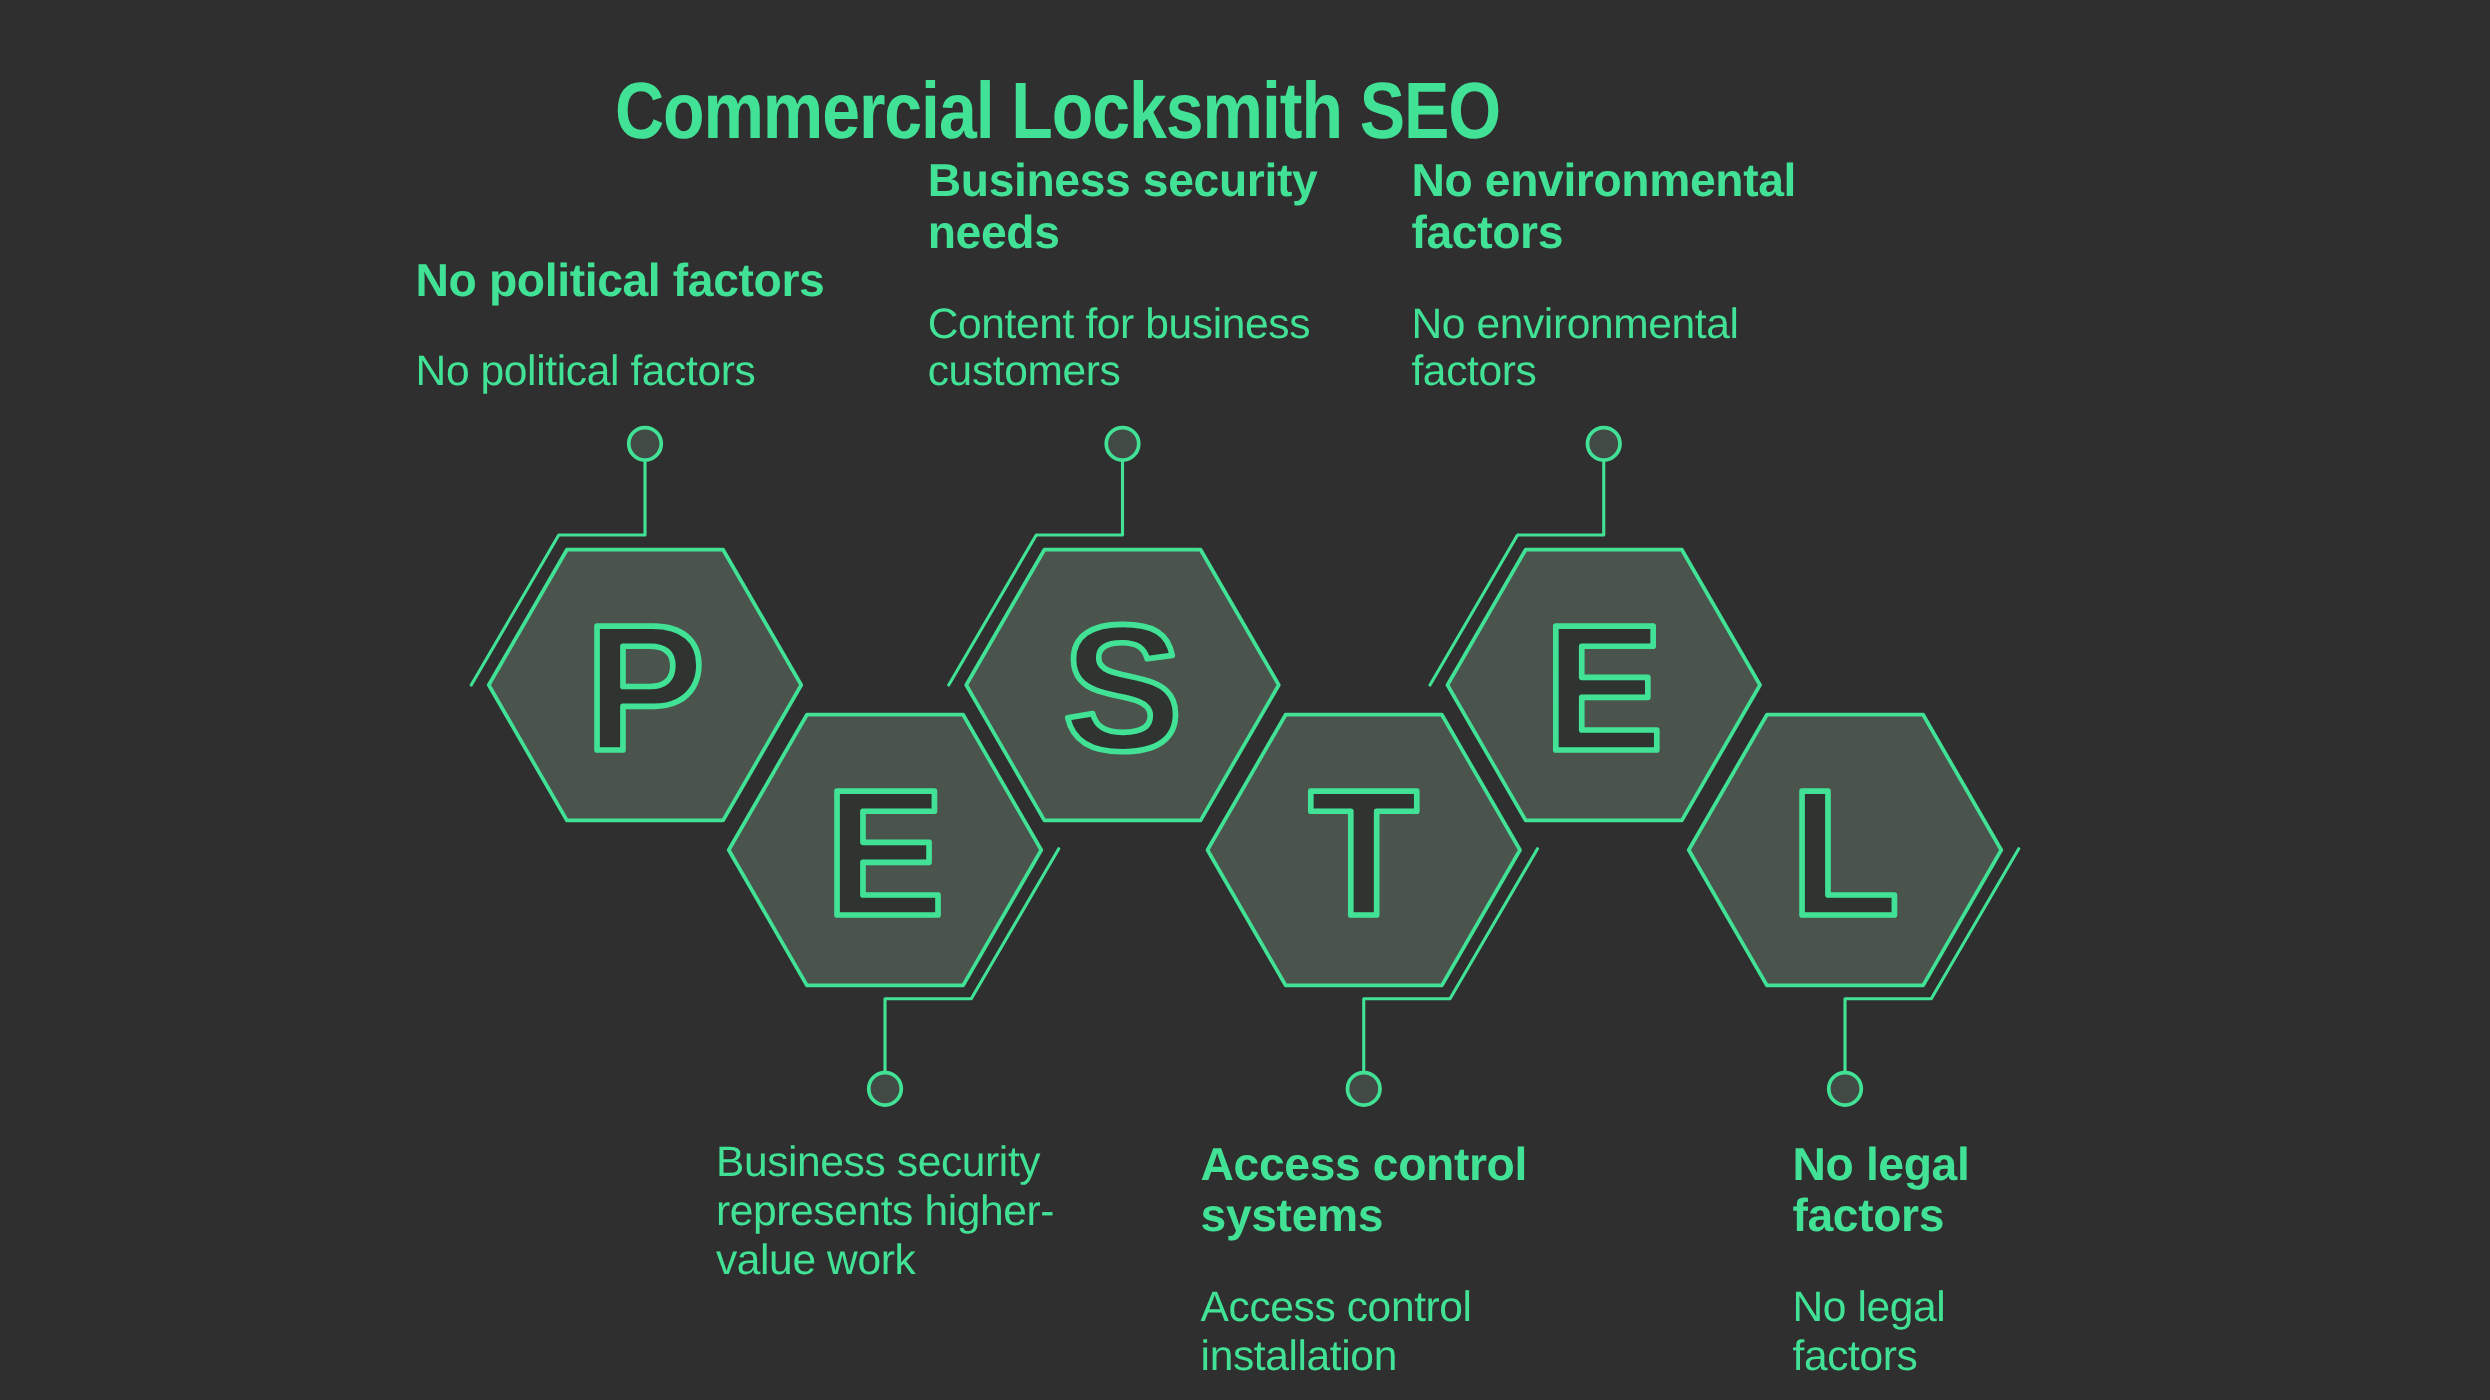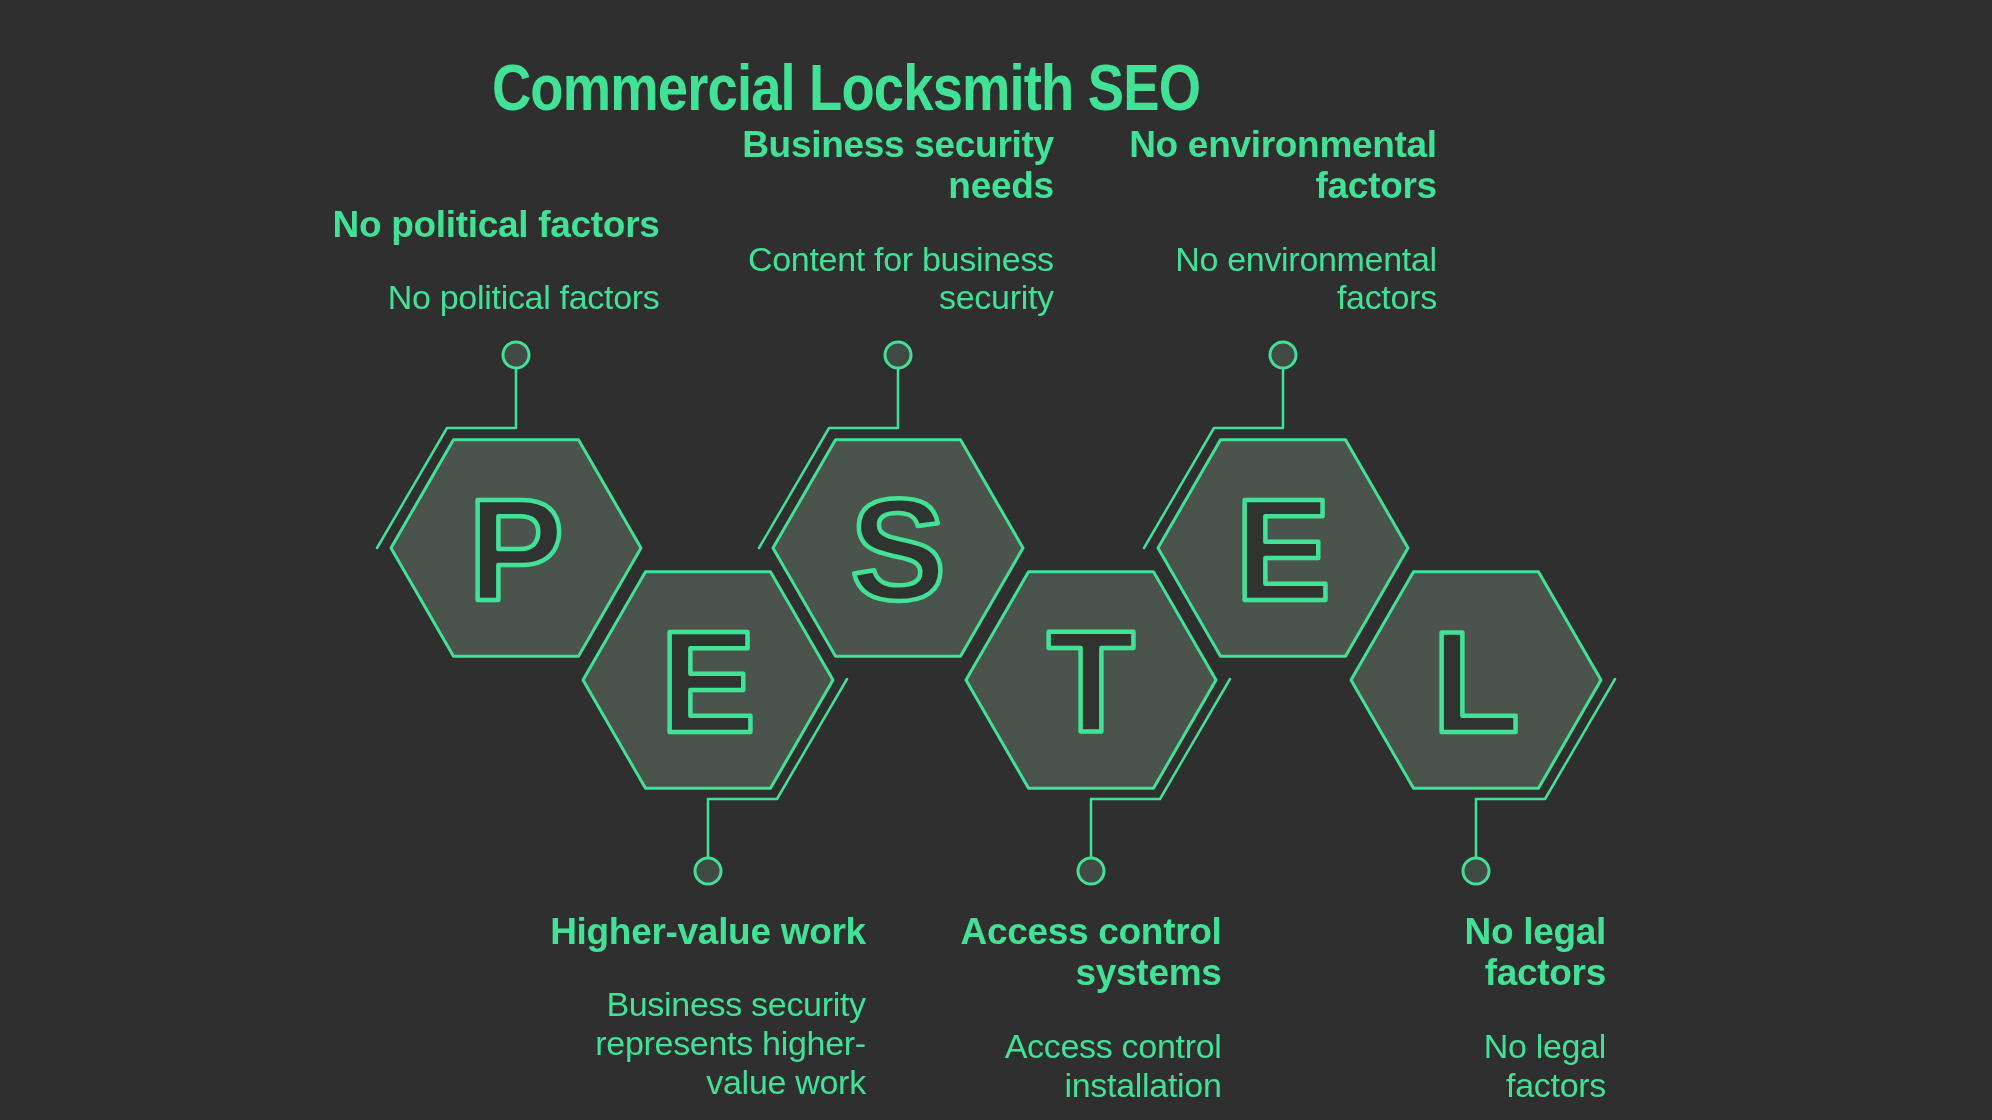--- a/index.html
+++ b/index.html
@@ -55,21 +55,21 @@
     font-weight:bold;
     fill:var(--letter-fill);
     stroke:var(--accent);
     stroke-width:4.5;
     stroke-linejoin:round;
     text-anchor:middle;
   }
   .label{
     position:absolute;
     transform:translateX(-50%);
-    text-align:right;
+    text-align:left;
     white-space:pre-line;
     color:var(--accent);
     letter-spacing:-0.3px;
   }
   .label-title{
     font-size:37px;
     font-weight:bold;
     line-height:1.12;
     margin-bottom:15px;
   }
@@ -134,31 +134,30 @@
   </svg>
 
   <div class="label top" style="left:496px">
     <div class="label-title">No political factors</div>
     <div class="label-desc">No political factors</div>
   </div>
   <div class="label top" style="left:898px">
     <div class="label-title">Business security
 needs</div>
     <div class="label-desc">Content for business
-security</div>
+customers</div>
   </div>
   <div class="label top" style="left:1283px">
     <div class="label-title">No environmental
 factors</div>
     <div class="label-desc">No environmental
 factors</div>
   </div>
 
   <div class="label bottom" style="left:708px">
-    <div class="label-title">Higher-value work</div>
     <div class="label-desc">Business security
 represents higher-
 value work</div>
   </div>
   <div class="label bottom" style="left:1091px">
     <div class="label-title">Access control
 systems</div>
     <div class="label-desc">Access control
 installation</div>
   </div>

